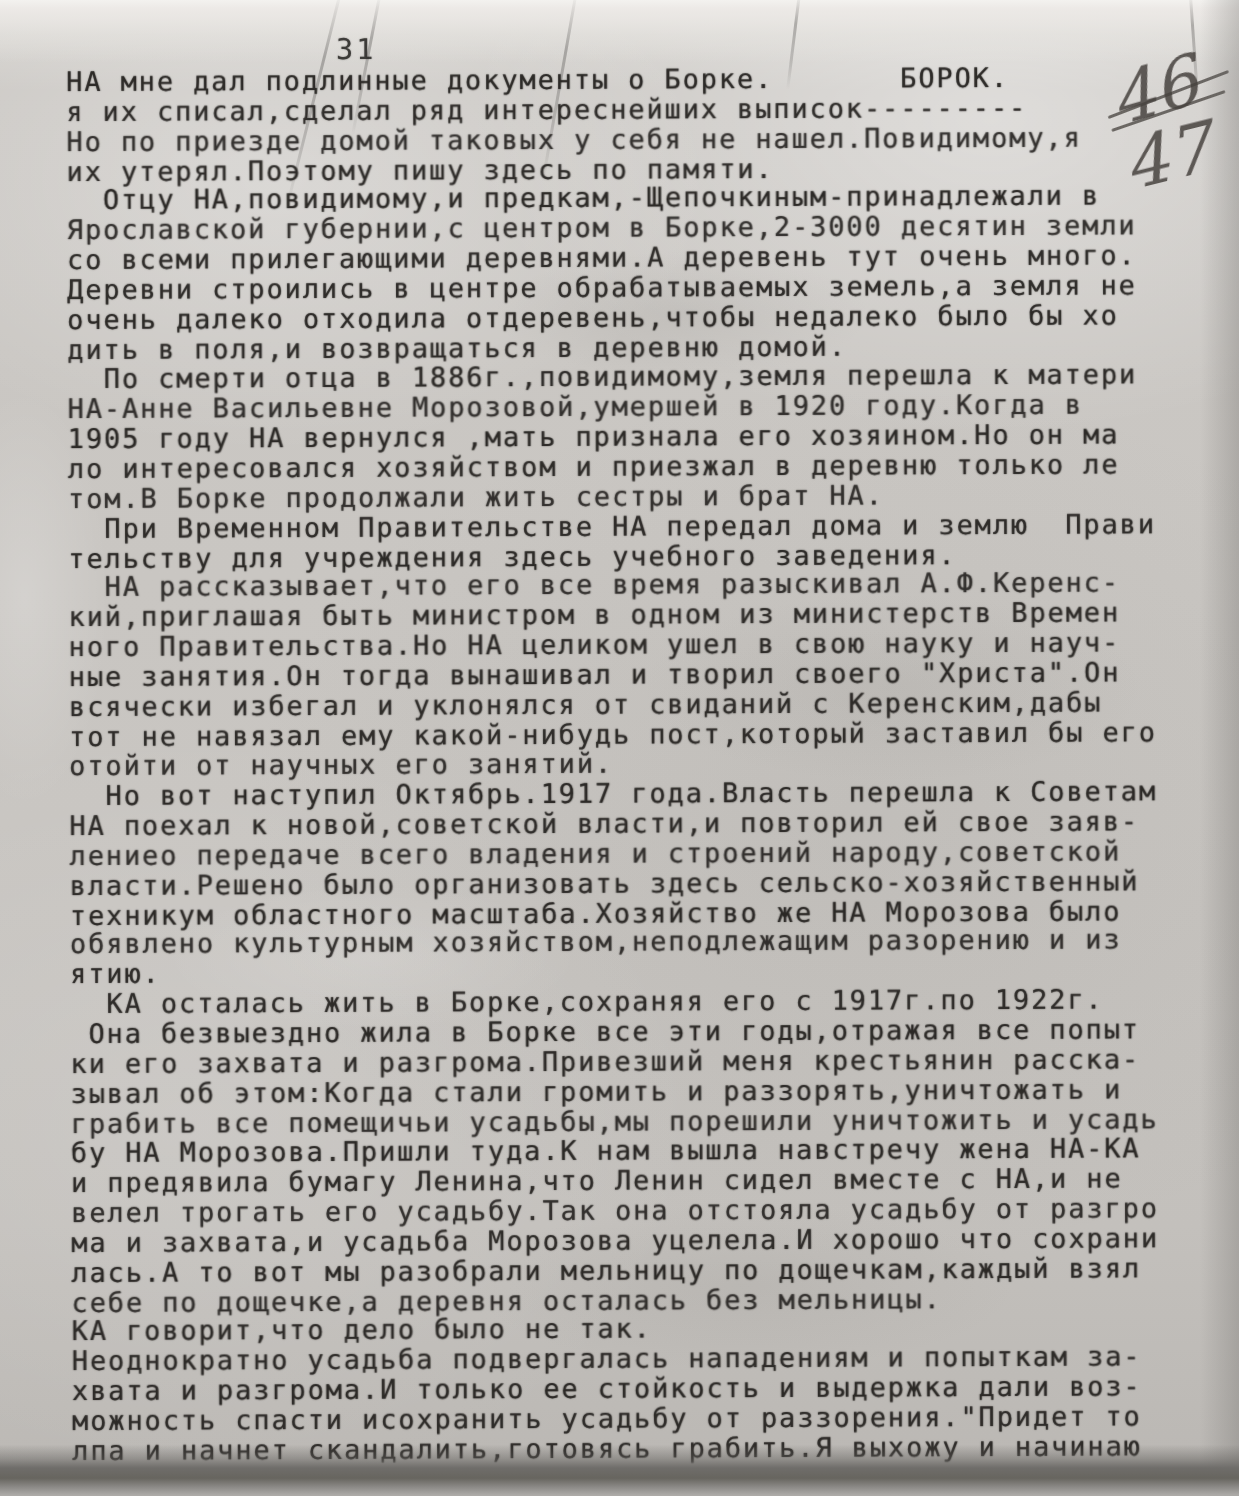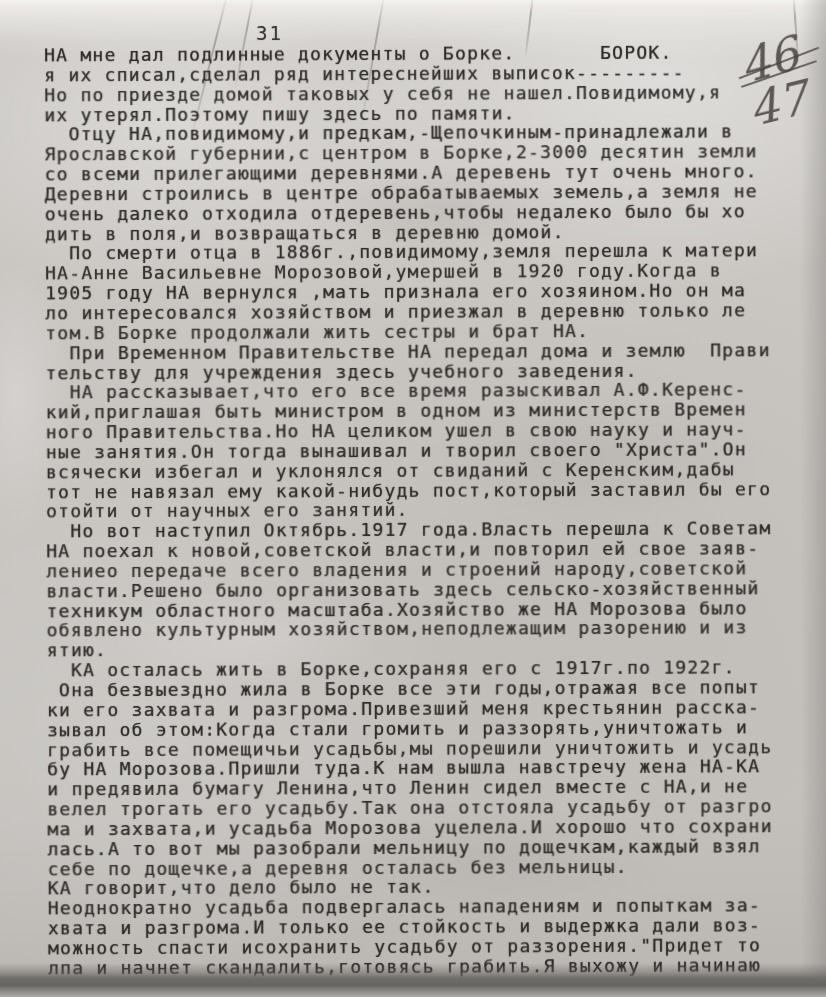--- a/index.html
+++ b/index.html
@@ -53,21 +53,20 @@
   .s4 { left: 528px; top: -4px; height: 64px; transform: rotate(7deg); }
   .s5 { left: 795px; top: -4px; height: 70px; transform: rotate(-4deg); }
 
   .page-number {
     position: absolute;
     left: 224px; top: 22px;
     font-size: 19px;
     letter-spacing: 2px;
     color: rgba(40,38,36,0.78);
     text-shadow: 0 0 1px rgba(40,38,36,0.55);
-    margin-left: 32px;
   }
 
   .text-block {
     position: absolute;
     left: 44px; top: 42px;
     width: 782px;
     transform: rotate(-0.25deg);
     transform-origin: top right;
     filter: blur(0.25px);
   }

